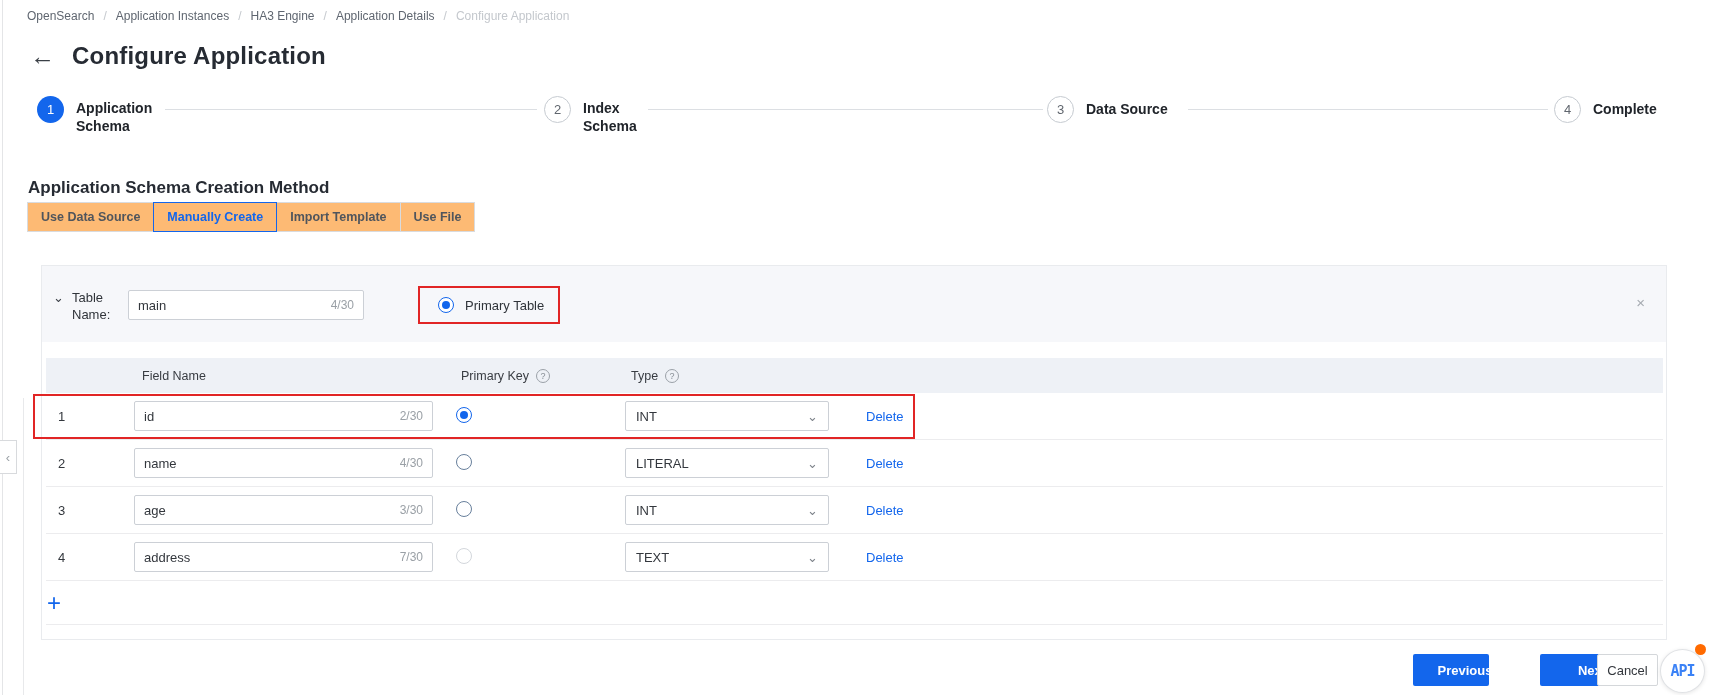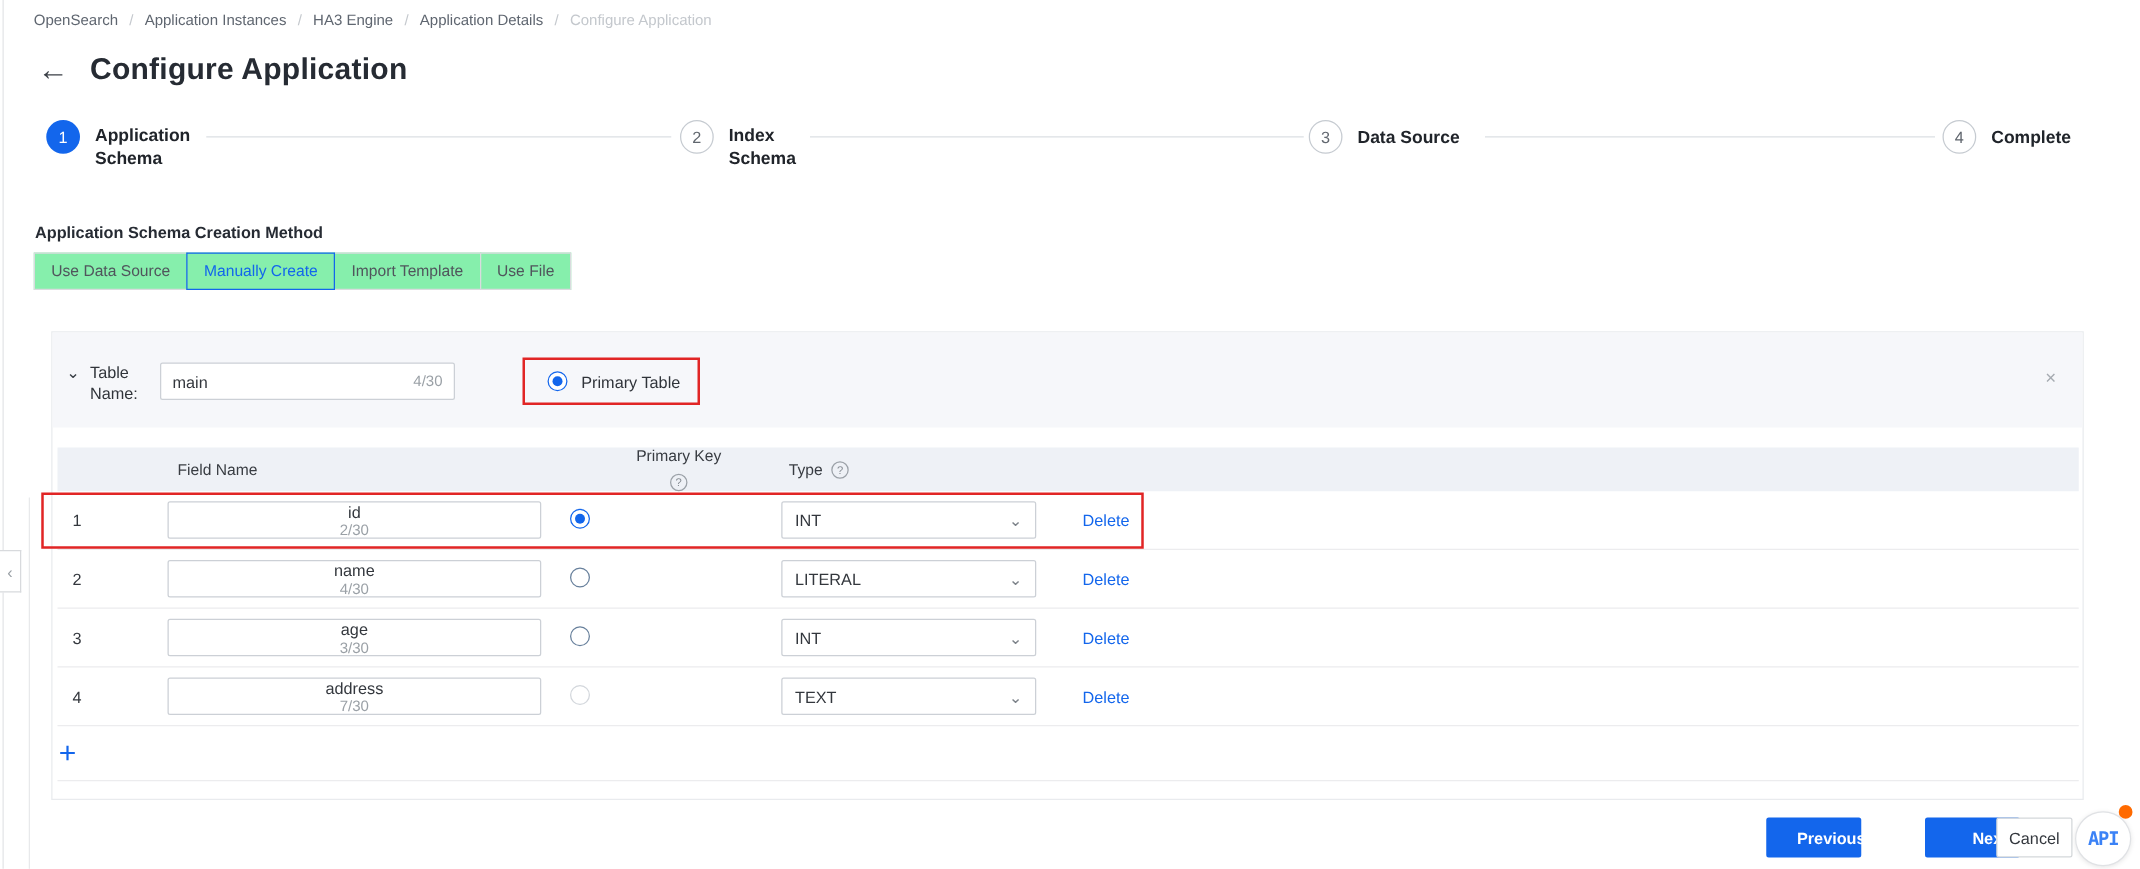--- a/index.html
+++ b/index.html
@@ -26,24 +26,24 @@
   .step-circle { width:27px; height:27px; border-radius:50%; flex:0 0 27px;
     display:flex; align-items:center; justify-content:center; font-size:13px; }
   .step-circle.active { background:#1366ec; color:#fff; }
   .step-circle.inactive { background:#fff; border:1px solid #c6cbd1; color:#60666e; }
   .step-label { font-size:14px; font-weight:600; color:#20242a; line-height:18px; margin-top:3px; }
   .step-label.single { line-height:27px; margin-top:0; white-space:nowrap; }
   .w95 { width:95px; } .w60 { width:60px; }
   .step-line { position:absolute; top:109px; height:1px; background:#dcdfe3; }
 
   
-  .method-label { position:absolute; left:28px; top:178px; font-size:13px; font-weight:700; color:#262b33;text-align:center; }
+  .method-label { position:absolute; left:28px; top:178px; font-size:17px; font-weight:700; color:#262b33;text-align:center; }
   .tabs { position:absolute; left:27px; top:202px; display:flex; }
-  .tab { height:30px; padding:0 13px; display:flex; align-items:center; background:#86efac;
-    border:1px solid #d9dbde; margin-left:-1px; font-size:12.5px; color:#50555c; cursor:pointer; }
+  .tab { height:30px; padding:0 13px; display:flex; align-items:center; background:#fdba74;
+    border:1px solid #d9dbde; margin-left:-1px; font-size:12.5px; color:#50555c; cursor:pointer;font-weight:bold; }
   .tab:first-child { margin-left:0; }
   .tab.selected { border-color:#1366ec; color:#1366ec; position:relative; z-index:2; }
 
   
   .splitter-line { position:absolute; left:23px; top:398px; bottom:0; width:1px; background:#e8e9eb; }
   .collapse-handle { position:absolute; left:0; top:440px; width:17px; height:34px; background:#fff;
     border:1px solid #d8dadd; border-left:none; display:flex; align-items:center; justify-content:center;
     color:#9aa0a6; font-size:13px; cursor:pointer; }
 
   
@@ -67,28 +67,28 @@
     transform:translate(-50%,-50%); border-radius:50%; background:#1366ec; }
   .radio.unchecked { border:1.5px solid #68809c; }
   .radio.disabled { border:1.5px solid #d3d7dc; cursor:default; }
 
   
   .tbl { position:absolute; left:4px; top:92px; width:1617px; }
   .tbl-header, .tbl-row { display:grid; grid-template-columns:88px 322px 169px 241px auto; align-items:center; }
   .tbl-header { height:35px; background:#eef1f6; font-size:12.5px; color:#383c42; }
   .h-num { padding-left:12px; }
   .h-field { padding-left:8px; }
-  .h-pk { padding-left:5px; display:flex; align-items:center; gap:7px;flex-direction:column; }
+  .h-pk { padding-left:5px; display:flex; align-items:center; gap:7px; }
   .h-type { padding-left:6px; display:flex; align-items:center; gap:7px; }
   .qmark { width:14px; height:14px; border:1px solid #9ba1a8; border-radius:50%; font-size:9px;
     color:#878d94; display:inline-flex; align-items:center; justify-content:center; }
   .tbl-row { height:47px; border-bottom:1px solid #ececee; font-size:13px; }
   .c-num { padding-left:12px; color:#33373d; }
   .field-input { width:299px; height:30px; border:1px solid #ccd0d6; border-radius:2px; background:#fff;
-    display:flex; align-items:center; justify-content:space-between; padding:0 9px; font-size:13px;flex-direction:column; }
+    display:flex; align-items:center; justify-content:space-between; padding:0 9px; font-size:13px; }
   .dropdown { width:204px; height:30px; border:1px solid #ccd0d6; border-radius:2px; background:#fff;
     display:flex; align-items:center; justify-content:space-between; padding:0 10px; font-size:13px; cursor:pointer; }
   .dd-chev { color:#7d838a; font-size:13px; }
   .link { color:#1366ec; font-size:13px; text-decoration:none; cursor:pointer; }
   .add-row { height:44px; border-bottom:1px solid #ececee; display:flex; align-items:center; }
   .add-btn { color:#1366ec; font-size:24px; font-weight:400; line-height:1; padding-left:1px; cursor:pointer; }
 
   
   .red-box { position:absolute; border:2px solid #e12525; pointer-events:none; z-index:5; }
   .red-box.primary { left:418px; top:286px; width:142px; height:38px; }

